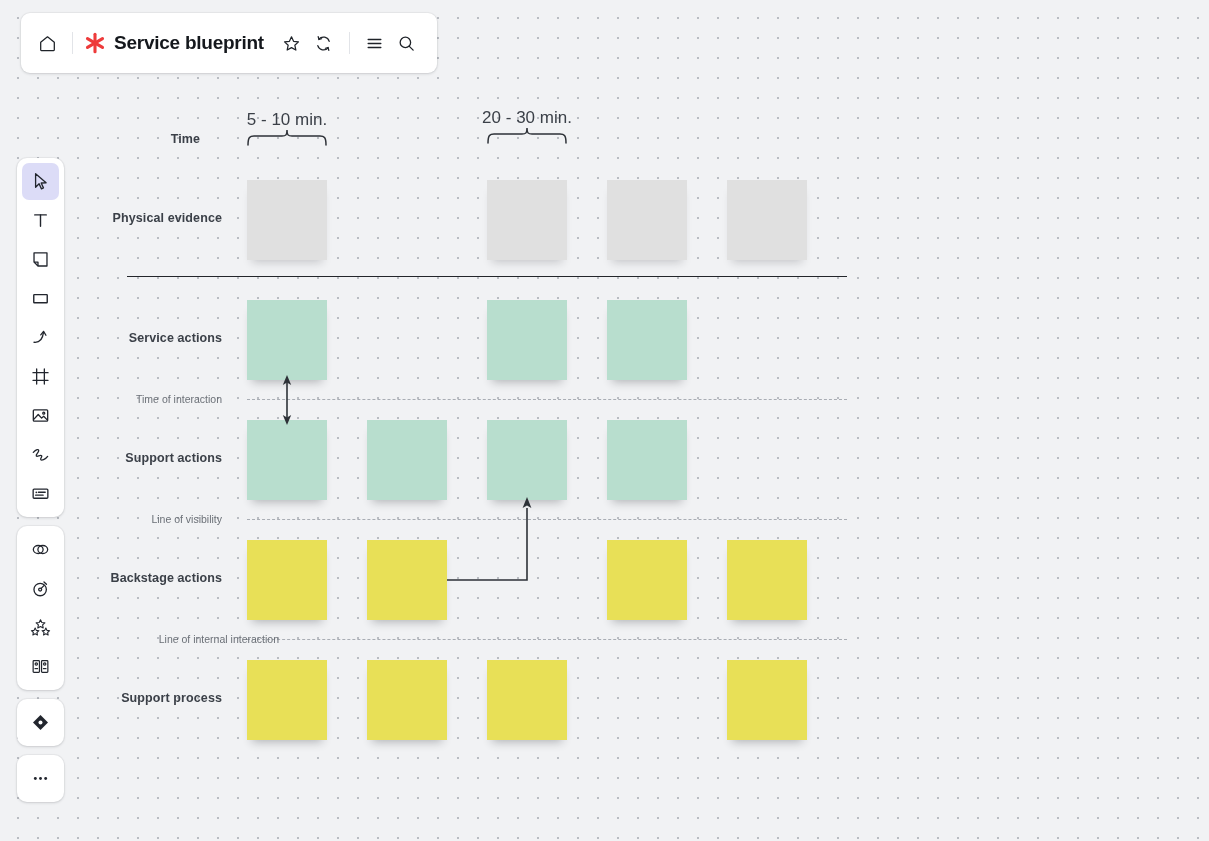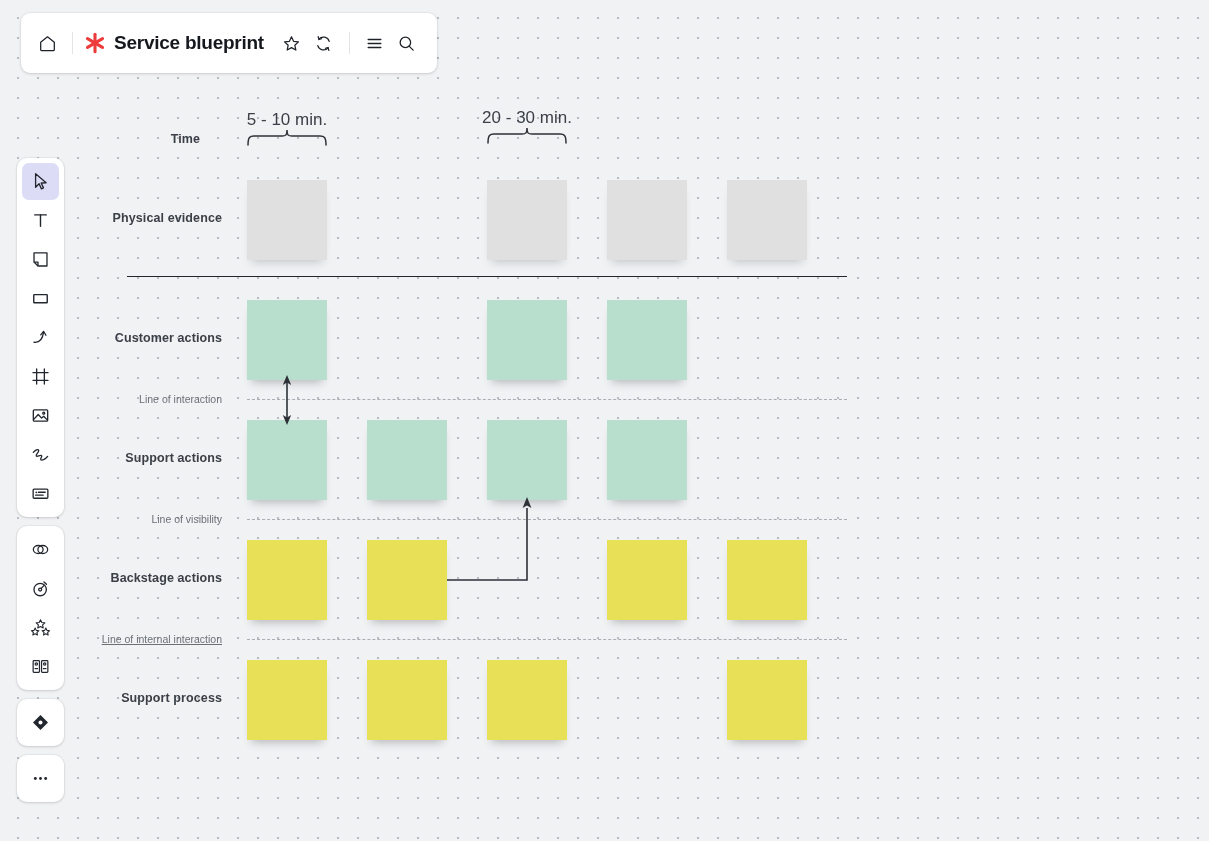--- a/index.html
+++ b/index.html
@@ -181,34 +181,34 @@
           <path d="M1 17 C1 9 3 8 7 8 L35 8 C39 8 40 7 40 2 C40 7 41 8 45 8 L73 8 C77 8 79 9 79 17" stroke="#2d3137" stroke-width="1.5" stroke-linecap="round"></path>
         </svg>
         <div class="time-label" style="left: 527px; top: 108px;">20 - 30 min.</div>
         <svg class="time-bracket" width="80" height="18" viewBox="0 0 80 18" fill="none" style="left: 487px; top: 126px;">
           <path d="M1 17 C1 9 3 8 7 8 L35 8 C39 8 40 7 40 2 C40 7 41 8 45 8 L73 8 C77 8 79 9 79 17" stroke="#2d3137" stroke-width="1.5" stroke-linecap="round"></path>
         </svg>
       </div>
 
     <div id="row-labels">
         <div class="row-label" style="right: 987px; top: 218px;">Physical evidence</div>
-        <div class="row-label" style="right: 987px; top: 338px;">Customer actions</div>
+        <div class="row-label" style="right: 987px; top: 338px;">Service actions</div>
         <div class="row-label" style="right: 987px; top: 458px;">Support actions</div>
         <div class="row-label" style="right: 987px; top: 578px;">Backstage actions</div>
         <div class="row-label" style="right: 987px; top: 698px;">Support process</div>
       </div>
 
     <div id="separators">
         <div class="sep-solid" style="left: 127px; top: 276px; width: 720px;"></div>
         <div class="sep-dashed" style="left: 247px; top: 399px; width: 600px;"></div>
-        <div class="line-label" style="right: 987px; top: 399px;">Line of interaction</div>
+        <div class="line-label" style="right: 987px; top: 399px;">Time of interaction</div>
         <div class="sep-dashed" style="left: 247px; top: 519px; width: 600px;"></div>
         <div class="line-label" style="right: 987px; top: 519px;">Line of visibility</div>
         <div class="sep-dashed" style="left: 247px; top: 639px; width: 600px;"></div>
-        <div class="line-label" style="right: 987px; top: 639px; text-decoration: underline;">Line of internal interaction</div>
+        <div class="line-label" style="right: 930px; top: 639px;">Line of internal interaction</div>
       </div>
 
     <div id="notes">
         <div class="note gray" style="left: 247px; top: 180px;"></div>
         <div class="note gray" style="left: 487px; top: 180px;"></div>
         <div class="note gray" style="left: 607px; top: 180px;"></div>
         <div class="note gray" style="left: 727px; top: 180px;"></div>
         <div class="note green" style="left: 247px; top: 300px;"></div>
         <div class="note green" style="left: 487px; top: 300px;"></div>
         <div class="note green" style="left: 607px; top: 300px;"></div>

